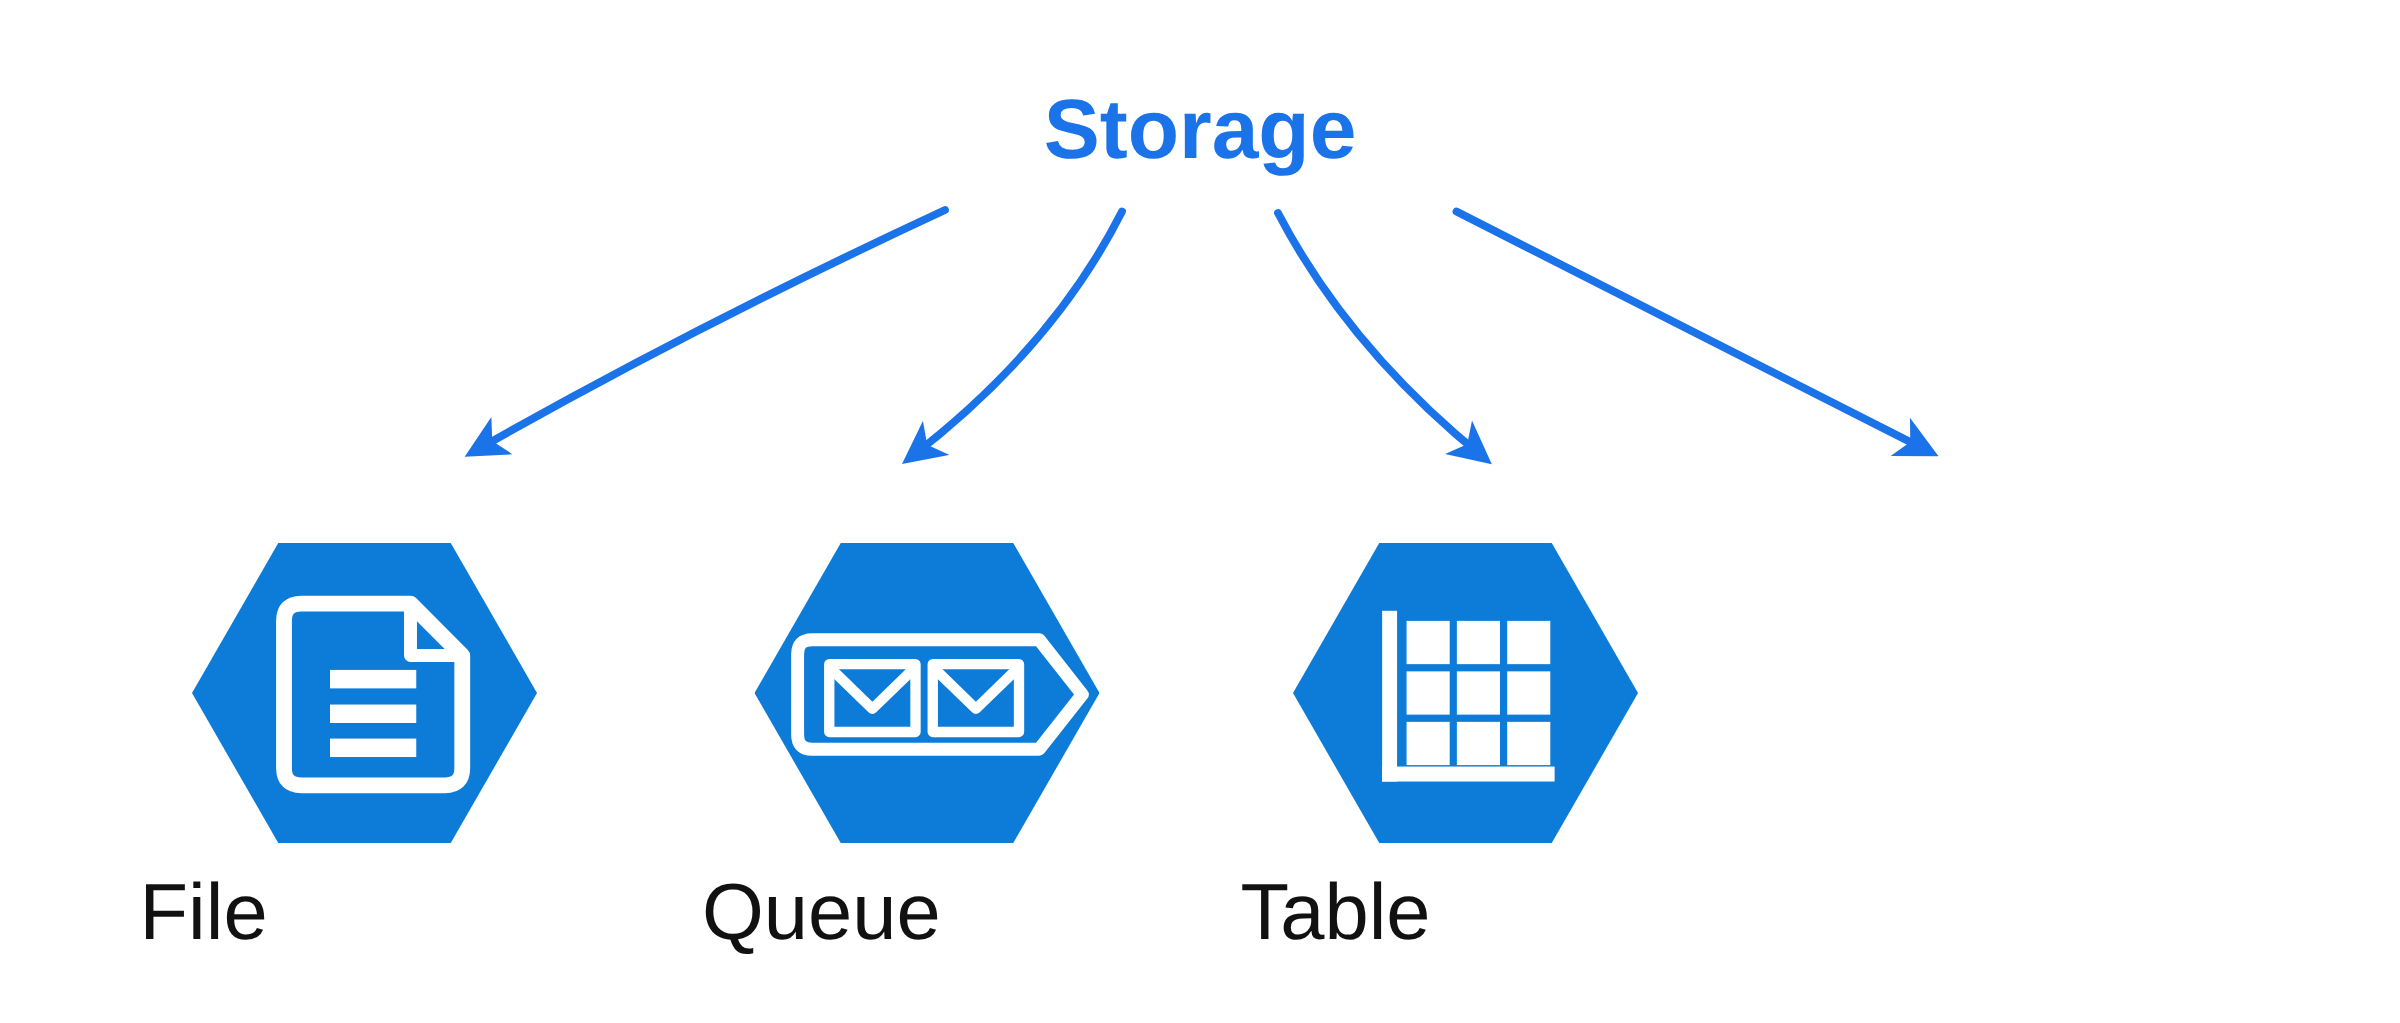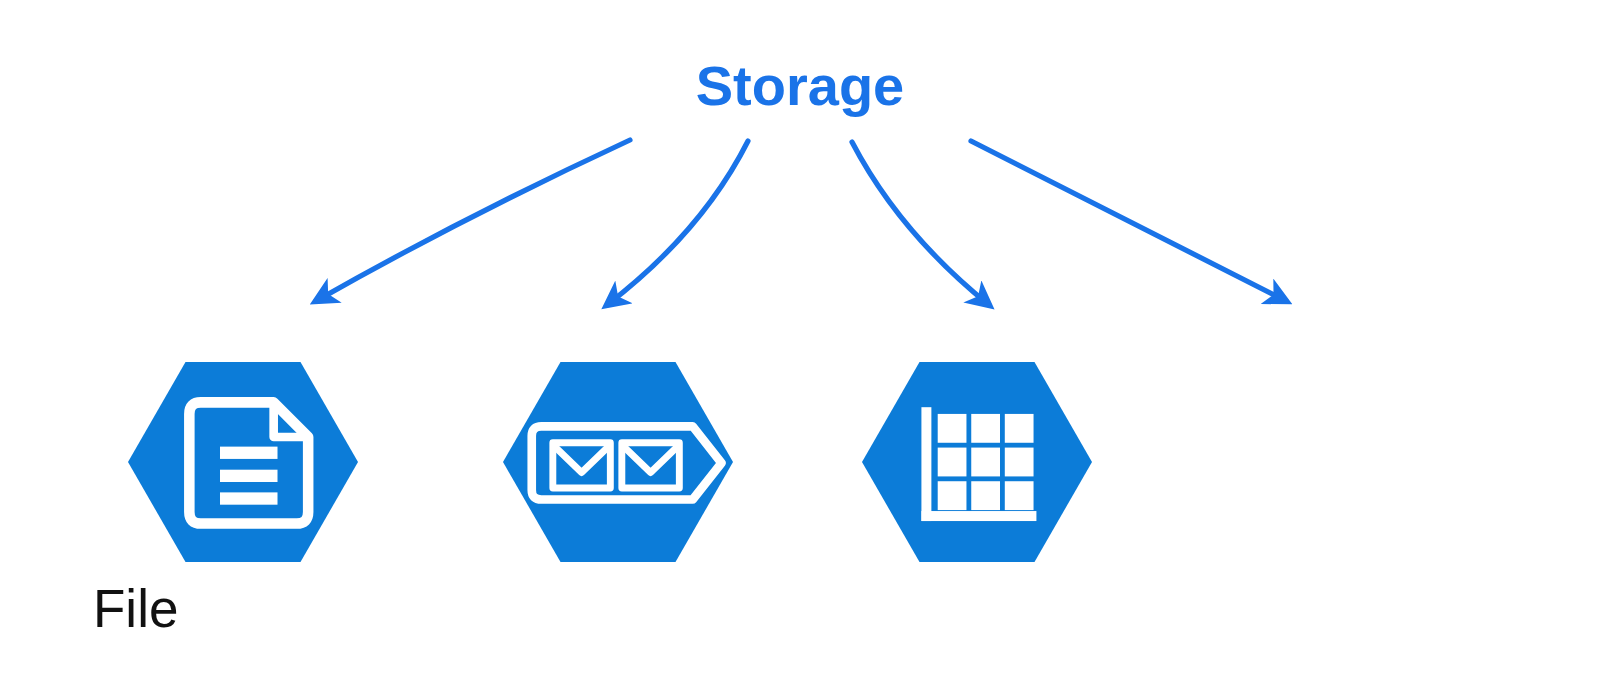--- a/index.html
+++ b/index.html
@@ -133,14 +133,16 @@
         <rect x="74.5" y="44.5" width="15" height="15"></rect>
         <rect x="39.5" y="62" width="15" height="15"></rect>
         <rect x="57" y="62" width="15" height="15"></rect>
         <rect x="74.5" y="62" width="15" height="15"></rect>
       </g>
     </svg>
   </div>
 
 
   <div class="node-label label-1">File</div>
+  <div class="node-label label-2">Queue</div>
+  <div class="node-label label-3">Table</div>
 
 </div>
 
 </body></html>

